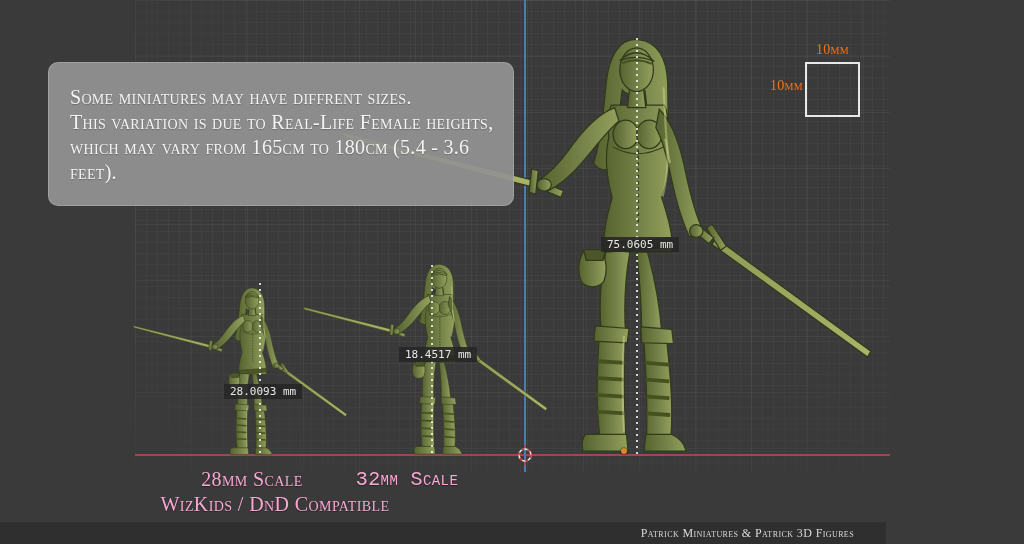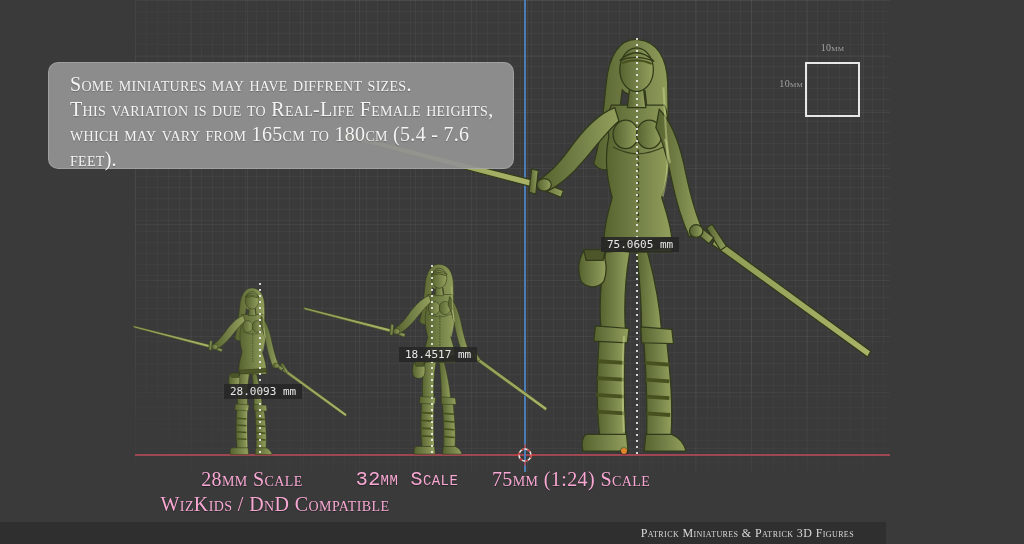--- a/index.html
+++ b/index.html
@@ -33,32 +33,32 @@
   .mline{position:absolute;width:2px;
     background-image:repeating-linear-gradient(to bottom,#f2f2f2 0 2px, transparent 2px 6px);
     opacity:.85;}
   .mlabel{
     position:absolute;font-family:"DejaVu Sans Mono", monospace;font-size:11px;
     color:#e8e8e8;background:rgba(38,38,38,0.88);border-radius:0;
     padding:1px 6px;letter-spacing:0;white-space:nowrap;
   }
   
   .infobox{
-    position:absolute;left:48px;top:62px;width:466px;height:107px;
+    position:absolute;left:48px;top:62px;width:466px;height:144px;
     background:rgba(146,146,146,0.93);
     border:1px solid rgba(255,255,255,0.18);
     border-radius:10px;box-sizing:border-box;
-    padding:9px 0 0 21px;
+    padding:22px 0 0 21px;
     color:#f4f4f4;font-variant:small-caps;font-size:20px;line-height:25px;
     letter-spacing:.3px;text-shadow:0 1px 1px rgba(0,0,0,0.25);
   }
   
   .refsq{position:absolute;left:805px;top:62px;width:55px;height:55px;
     border:2px solid #e8e8e8;box-sizing:border-box;}
-  .reflabel{position:absolute;color:#a3a3a3;font-variant:small-caps;font-size:10px;
+  .reflabel{position:absolute;color:#f97316;font-variant:small-caps;font-size:14px;
     letter-spacing:.3px;}
   .reflabel.top{left:805px;top:42px;width:55px;text-align:center;}
   .reflabel.side{left:763px;top:78px;width:40px;text-align:right;}
   
   .slabel{position:absolute;color:#f9a8d4;font-variant:small-caps;font-size:20px;
     letter-spacing:.4px;text-align:center;text-shadow:0 1px 1px rgba(0,0,0,0.4);}
   
   .footer{position:absolute;left:0;top:522px;width:886px;height:22px;background:#2f2f2f;
     box-sizing:border-box;padding-right:32px;
     color:#d9d9d9;font-variant:small-caps;font-size:12px;line-height:22px;text-align:right;
@@ -178,29 +178,28 @@
       <path d="M12,1.5 L12,5"></path>
         <path d="M12,19 L12,22.5"></path>
       <path d="M1.5,12 L5,12"></path>
         <path d="M19,12 L22.5,12"></path>
     </g>
   </svg>
 
   <div class="infobox">
     <div>Some miniatures may have diffrent sizes.</div>
     <div>This variation is due to Real-Life Female heights,</div>
-    <div>which may vary from 165cm to 180cm (5.4 - 7.6 feet).</div>
+    <div>which may vary from 165cm to 180cm (5.4 - 3.6 feet).</div>
   </div>
 
   <div class="refsq"></div>
   <div class="reflabel top">10mm</div>
   <div class="reflabel side">10mm</div>
 
   <div class="slabel" style="left:152px;top:468px;width:200px;">28mm Scale</div>
   <div class="slabel" style="left:307px;top:468px;width:200px;font-family:Liberation Mono, monospace;">32mm Scale</div>
-  <div class="slabel" style="left:446px;top:468px;width:250px;">75mm (1:24) Scale</div>
   <div class="slabel" style="left:125px;top:493px;width:300px;">WizKids / DnD Compatible</div>
 
   <div class="footer">
     <span>Patrick Miniatures &amp; Patrick 3D Figures</span>
   </div>
 
 </div>
 
 </body></html>

